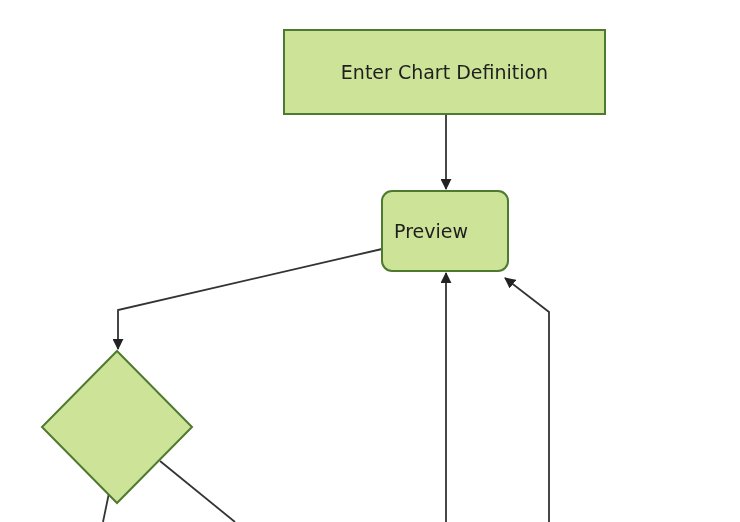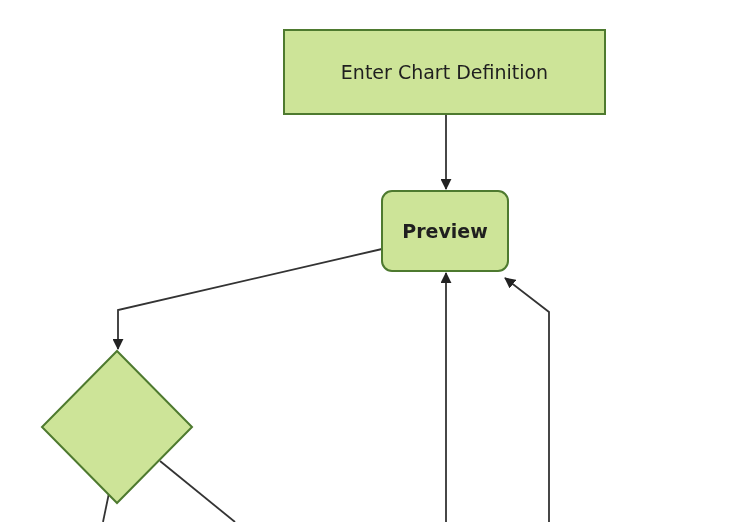--- a/index.html
+++ b/index.html
@@ -47,21 +47,21 @@
     align-items: center;
     justify-content: center;
     text-align: center;
     font-size: 19px;
     line-height: 1.2;
     color: var(--label-text);
     pointer-events: none;
     white-space: nowrap;
   }
   .label-enter  { left: 284px; top: 30px;  width: 321px; height: 84px; }
-  .label-preview{ left: 382px; top: 191px; width: 126px; height: 80px; font-weight: bold; }
+  .label-preview{ left: 368px; top: 191px; width: 126px; height: 80px; }
   .label-decide { left: 42px;  top: 351px; width: 150px; height: 152px; }
 </style>
 </head>
 <body>
 
 <div class="canvas">
 
   <svg class="edge-layer" width="740" height="522" viewBox="0 0 740 522" xmlns="http://www.w3.org/2000/svg">
     <defs>
       <marker id="arrow" viewBox="0 0 12 12" refX="11" refY="6" markerWidth="11" markerHeight="11" orient="auto" markerUnits="userSpaceOnUse">

